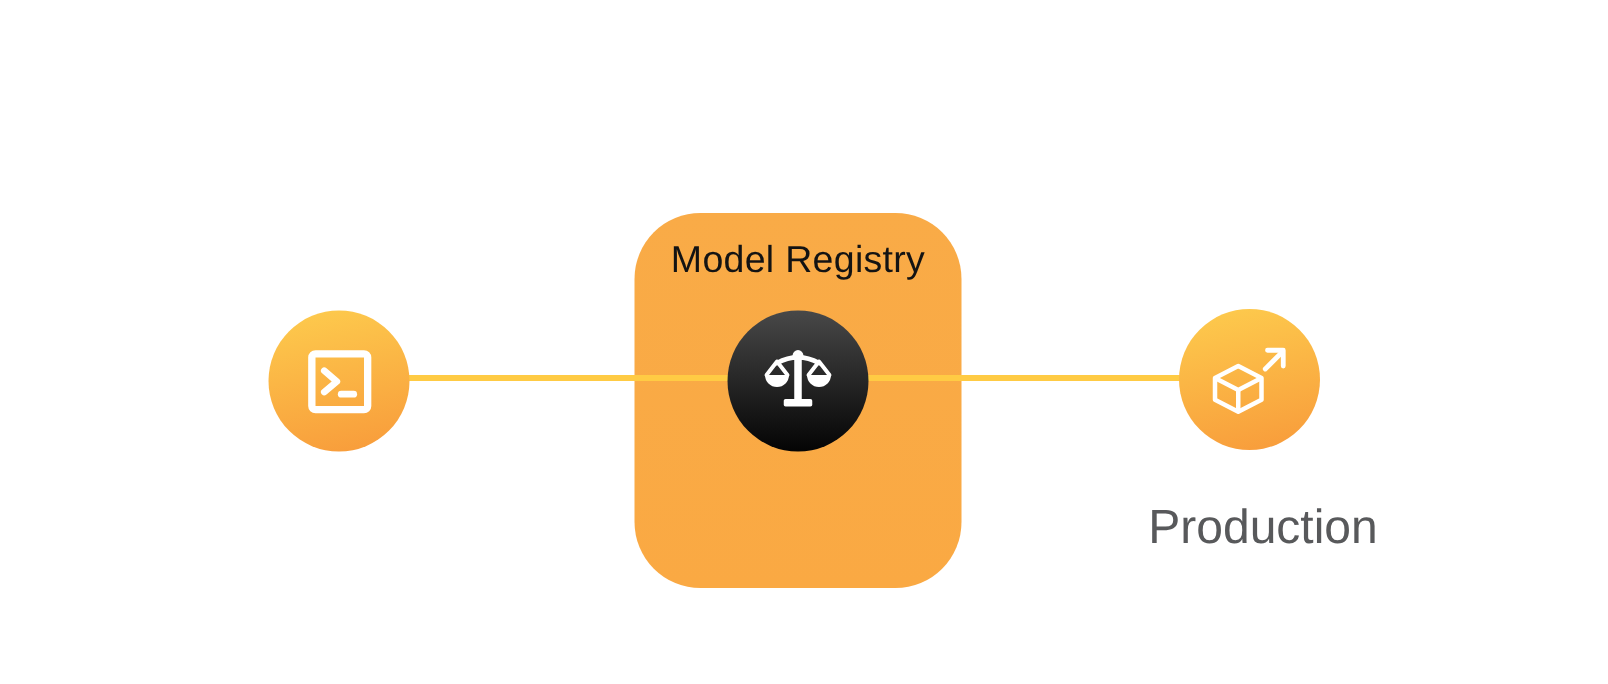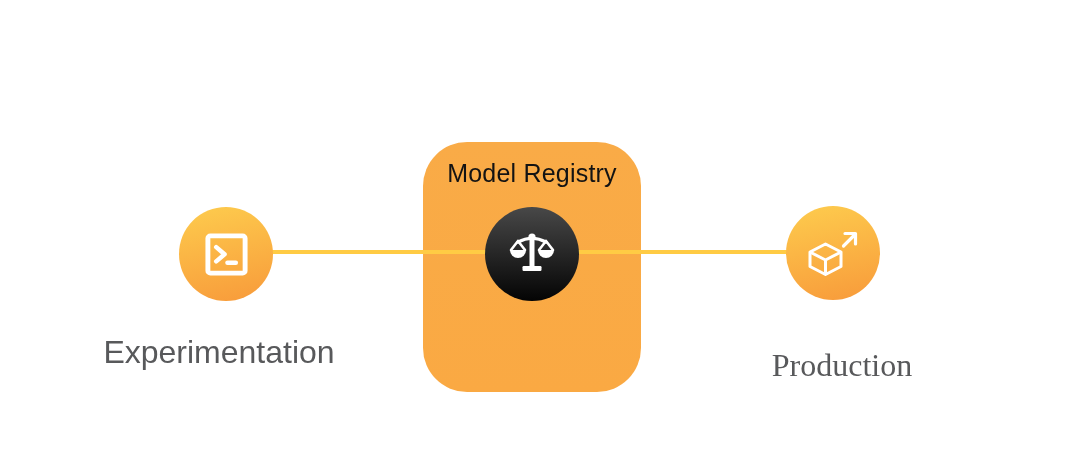--- a/index.html
+++ b/index.html
@@ -80,21 +80,21 @@
     position: absolute;
     transform: translateX(-50%);
     font-size: 32px;
     font-weight: 400;
     color: var(--label-text, #58595B);
     white-space: nowrap;
     z-index: 4;
   }
   .stage-label.experimentation { left: 219px; top: 296px; }
   .stage-label.staging         { left: 533px; top: 297px; }
-  .stage-label.production      { left: 842px; top: 309px; font-family: Liberation Serif, serif; }
+  .stage-label.production      { left: 842px; top: 295px; }
   svg { display: block; }
 </style>
 </head>
 <body>
 
 <div class="canvas">
 
   <div class="connector"></div>
 
   <div class="registry-box"></div>
@@ -102,21 +102,20 @@
 
   <div class="stage-circle experimentation">
     <span>
       <svg width="47" height="47" viewBox="0 0 48 48" fill="none">
         <rect x="5" y="5" width="38" height="38" rx="2.5" stroke="#FFFFFF" stroke-width="5"></rect>
         <path d="M13.5 16.5 L22 23.8 L13.5 31" stroke="#FFFFFF" stroke-width="4.6" stroke-linecap="round" stroke-linejoin="round"></path>
         <path d="M25 32.5 H33.5" stroke="#FFFFFF" stroke-width="4.6" stroke-linecap="round"></path>
       </svg>
     </span>
   </div>
-  <div class="stage-label experimentation">Experimentation</div>
 
   <div class="dark-circle">
     <span>
       <svg width="50" height="50" viewBox="0 0 50 50" fill="none">
         <circle cx="25" cy="8" r="3.6" fill="#FFFFFF"></circle>
         <path d="M11 13 Q 25 5.5 39 13" stroke="#FFFFFF" stroke-width="3.2" stroke-linecap="round"></path>
         <path d="M11 12 L4 21 M11 12 L18 21" stroke="#FFFFFF" stroke-width="2.6" stroke-linecap="round"></path>
         <path d="M39 12 L32 21 M39 12 L46 21" stroke="#FFFFFF" stroke-width="2.6" stroke-linecap="round"></path>
         <path d="M3 21 a8 8 0 0 0 16 0 Z" fill="#FFFFFF"></path>
         <path d="M31 21 a8 8 0 0 0 16 0 Z" fill="#FFFFFF"></path>

